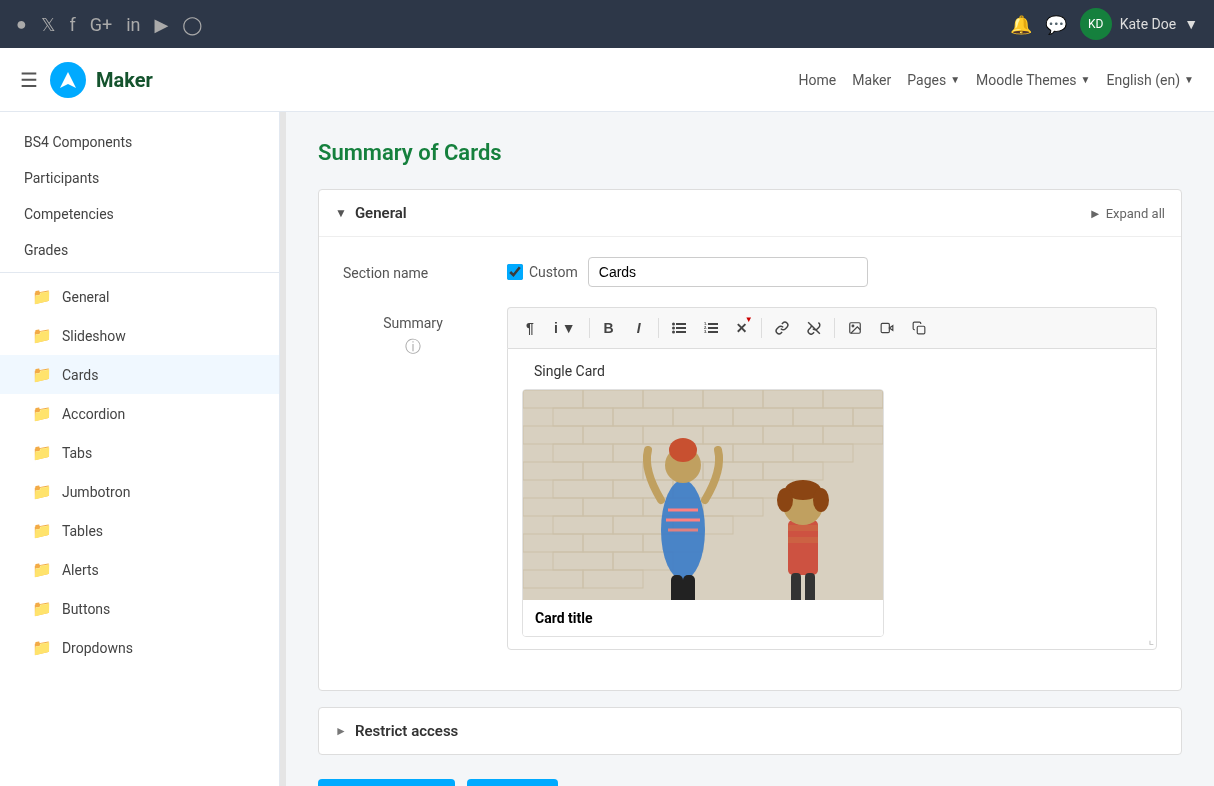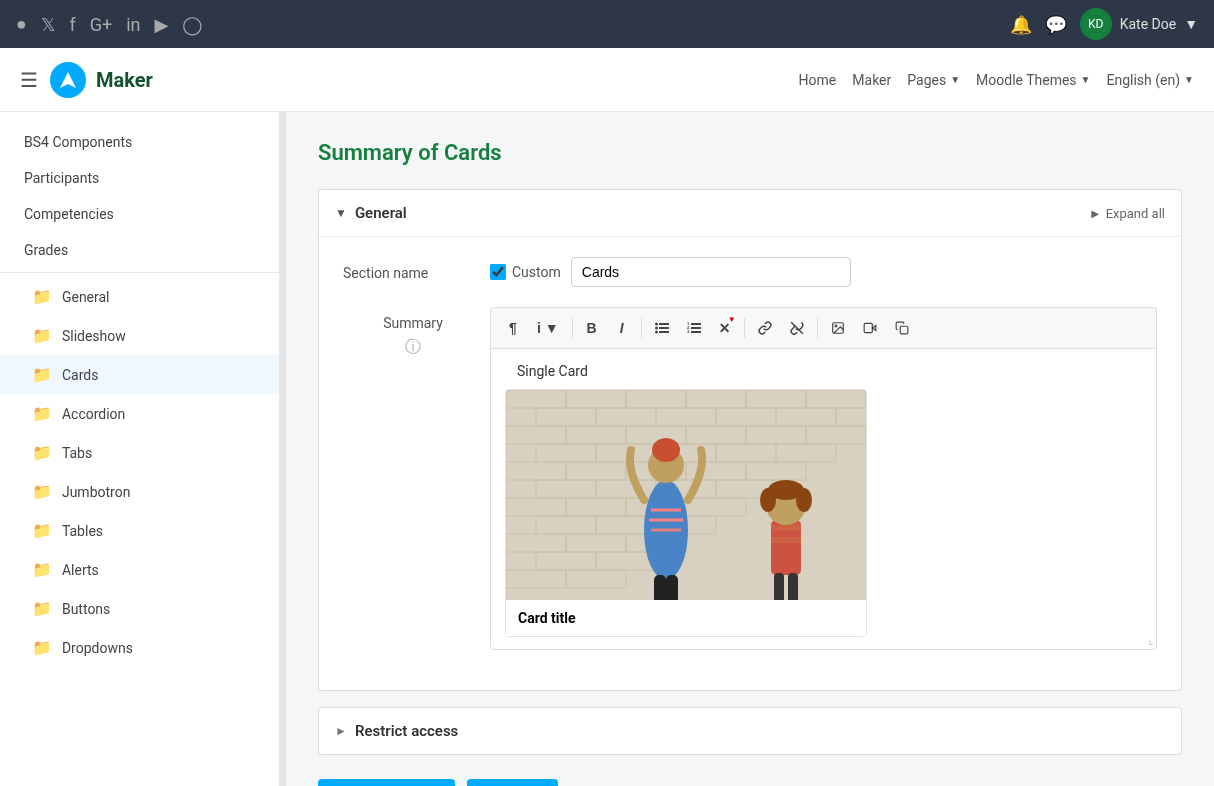--- a/index.html
+++ b/index.html
@@ -96,21 +96,21 @@
     .section-title { font-weight: 600; font-size: 15px; color: #333; }
     .collapse-icon { color: #555; font-size: 12px; cursor: pointer; }
     .expand-all-btn { color: #666; font-size: 13px; cursor: pointer; display: flex; align-items: center; gap: 4px; }
 
     .section-body { padding: 20px 24px; }
 
     .form-row {
       display: flex;
       align-items: flex-start;
       margin-bottom: 20px;
-      gap: 7px;
+      gap: 24px;
     }
     .form-label { width: 140px; min-width: 140px; color: #555; font-size: 14px; padding-top: 8px; }
     .form-controls { flex: 1; display: flex; align-items: center; gap: 10px; flex-wrap: wrap; }
 
     .checkbox-label { display: flex; align-items: center; gap: 6px; font-size: 14px; color: #555; }
     .checkbox-input { width: 16px; height: 16px; accent-color: #00aaff; }
 
     .text-input {
       border: 1px solid #ccc;
       border-radius: 4px;

